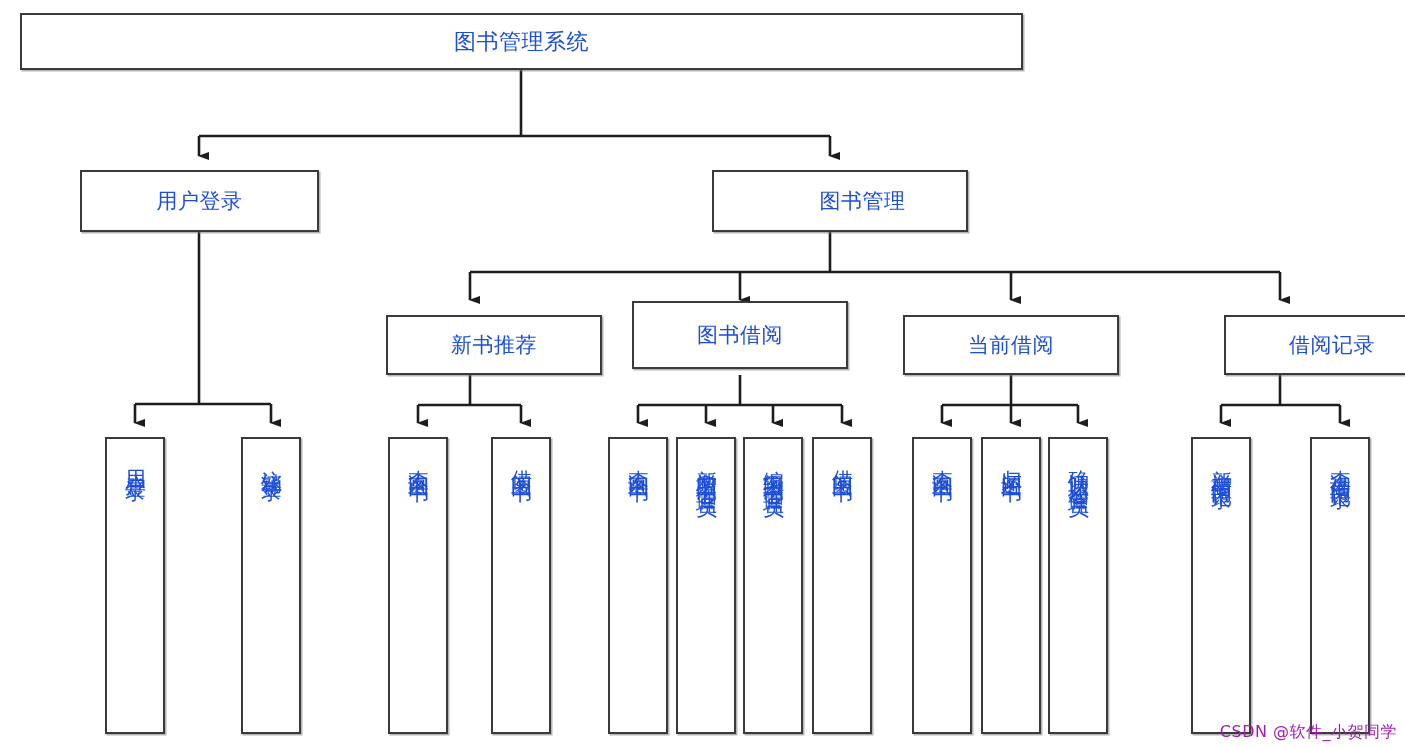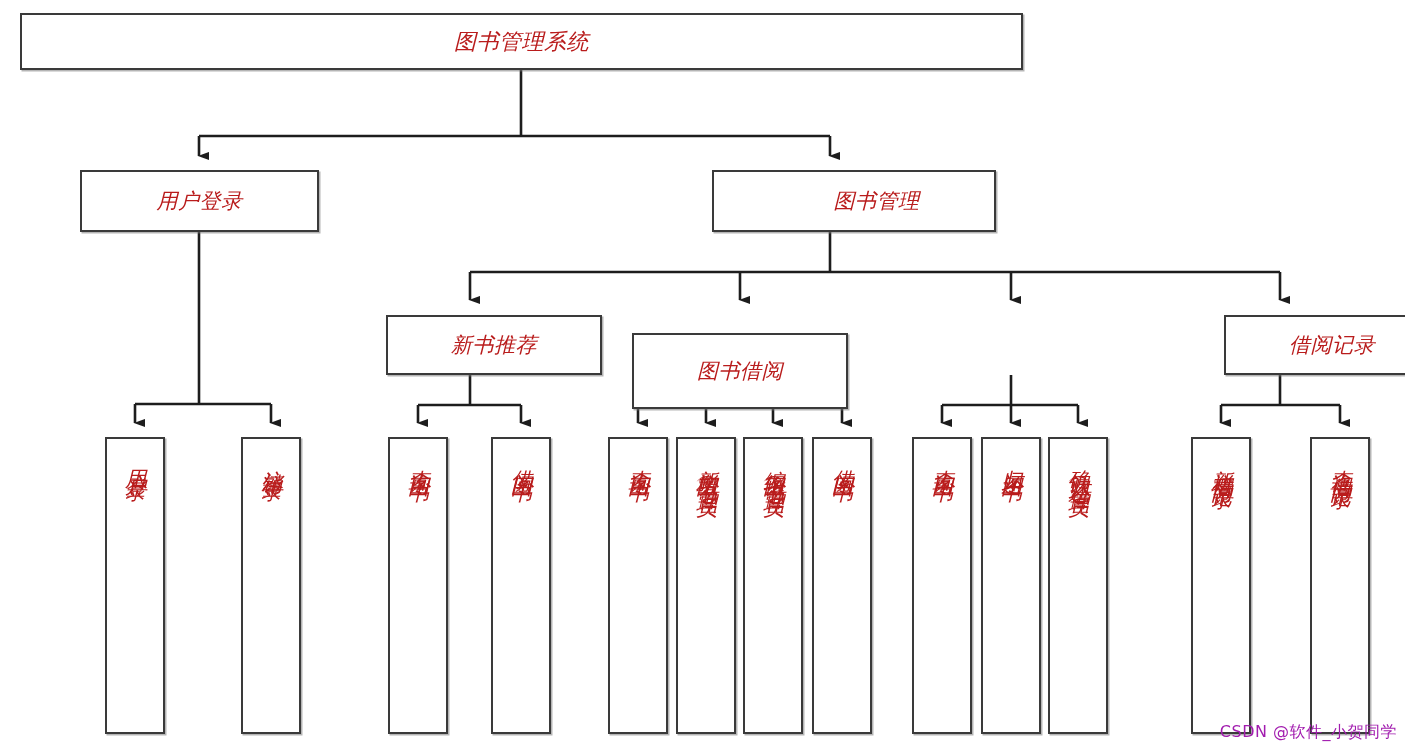--- a/index.html
+++ b/index.html
@@ -31,27 +31,26 @@
     box-sizing: border-box;
     background: #ffffff;
     border: 2px solid #3a3a3a;
     box-shadow: 1.5px 1.5px 0 rgba(120,120,120,0.55);
     display: flex;
     align-items: center;
     justify-content: center;
     z-index: 2;
   }
   .node-label {
-    color: #b91c1c;
+    color: #1d4ed8;
     font-size: 21px;
     line-height: 1.18;
     letter-spacing: 0.5px;
     white-space: nowrap;
     text-align: right;
-    font-style: italic;
   }
   .node.vertical {
     align-items: flex-start;
     padding-top: 14px;
   }
   .node.vertical .node-label {
     writing-mode: vertical-rl;
     text-orientation: upright;
     -webkit-writing-mode: vertical-rl;
     font-size: 21px;
@@ -128,32 +127,35 @@
   </svg>
 
   <div class="node root" style="left:20px; top:13px; width:1003px; height:57px;">
     <span class="node-label">图书管理系统</span>
   </div>
 
   <div class="node" style="left:80px; top:170px; width:239px; height:62px;">
     <span class="node-label">用户登录</span>
   </div>
 
-  <div class="node" style="left:712px; top:170px; width:284px; height:62px;padding-left:45px;">
+  <div class="node" style="left:712px; top:170px; width:256px; height:62px;padding-left:45px;">
     <span class="node-label">图书管理</span>
   </div>
 
   <div class="node" style="left:362px; top:315px; width:216px; height:60px;margin-left:24px;">
     <span class="node-label">新书推荐</span>
   </div>
 
-  <div class="node" style="left:632px; top:333px; width:216px; height:76px;">
+  <div class="node" style="left:632px; top:301px; width:216px; height:68px;">
     <span class="node-label">图书借阅</span>
   </div>
 
+  <div class="node" style="left:903px; top:315px; width:216px; height:60px;">
+    <span class="node-label">当前借阅</span>
+  </div>
 
   <div class="node" style="left:1224px; top:315px; width:216px; height:60px;">
     <span class="node-label">借阅记录</span>
   </div>
 
   <div class="node vertical" style="left:105px; top:437px; width:60px; height:297px;">
     <span class="node-label">用户登录</span>
   </div>
 
   <div class="node vertical" style="left:241px; top:437px; width:60px; height:297px;">

